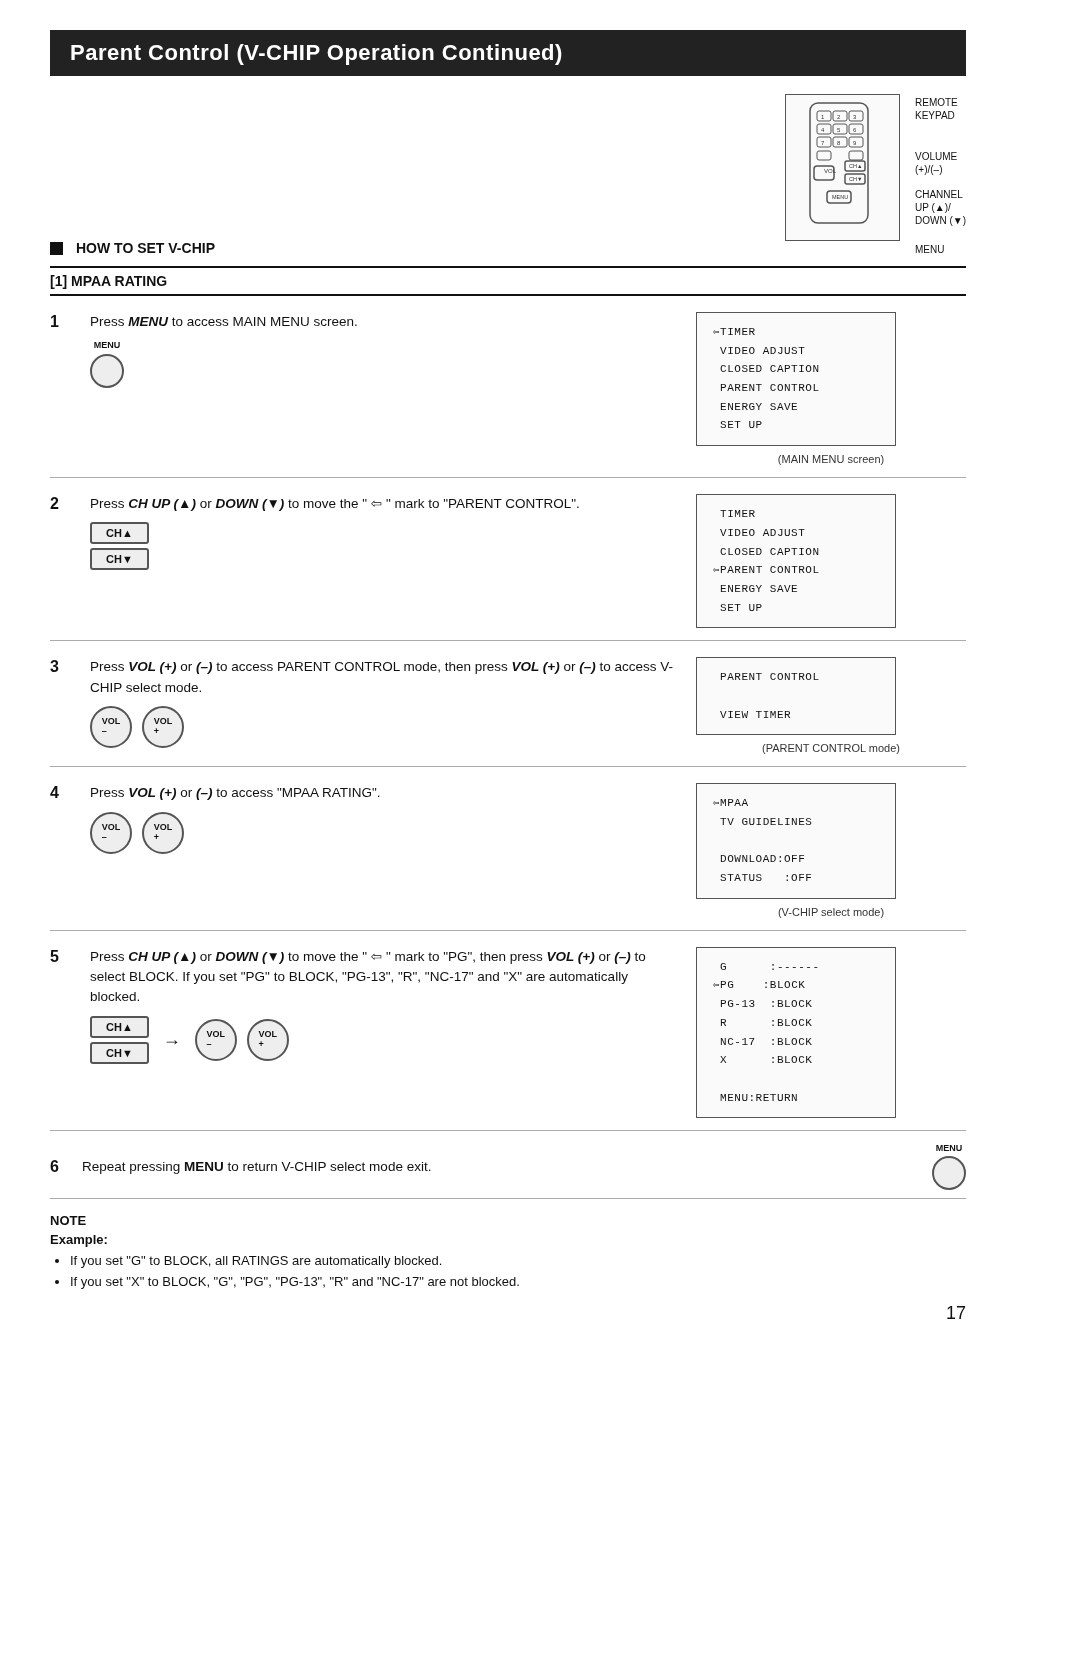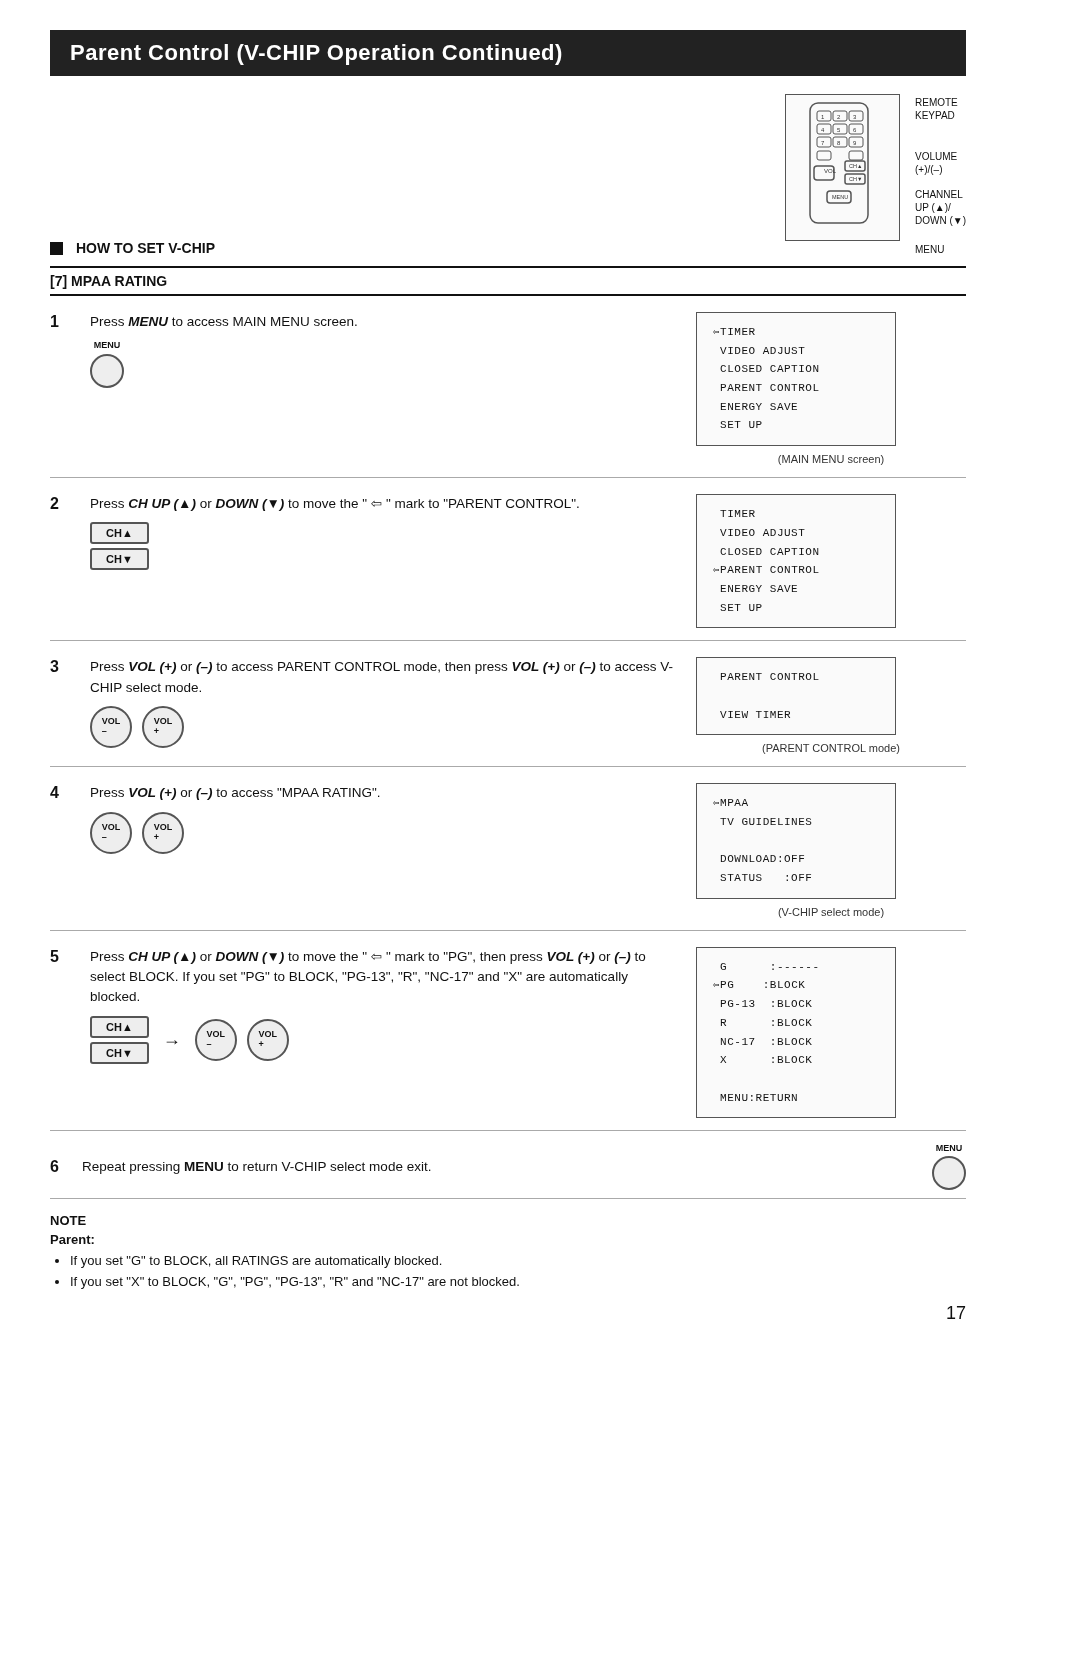--- a/index.html
+++ b/index.html
@@ -279,21 +279,21 @@
       </div>
       <div class="remote-labels">
         <div>REMOTE<br>KEYPAD</div>
         <div style="margin-top:22px;">VOLUME<br>(+)/(–)</div>
         <div style="margin-top:6px;">CHANNEL<br>UP (▲)/<br>DOWN (▼)</div>
         <div style="margin-top:10px;">MENU</div>
       </div>
     </div>
   </div>
 
-  <div class="section-subheader">[7] MPAA RATING</div>
+  <div class="section-subheader">[1] MPAA RATING</div>
 
   <div class="step">
     <div class="step-number">1</div>
     <div class="step-content">
       <div class="step-text">
         Press <b>MENU</b> to access MAIN MENU screen.
       </div>
       <div style="margin-top:8px; display:flex; align-items:center; gap:14px;">
         <div style="display:flex; flex-direction:column; align-items:center;">
           <span style="font-size:9px; font-weight:bold; margin-bottom:4px;">MENU</span>
@@ -425,21 +425,21 @@
       Repeat pressing <b>MENU</b> to return V-CHIP select mode exit.
     </div>
     <div style="display:flex; flex-direction:column; align-items:center; margin-left:8px;">
       <span style="font-size:9px; font-weight:bold; margin-bottom:3px;">MENU</span>
       <div class="menu-btn-small"></div>
     </div>
   </div>
 
   <div class="note-section">
     <div class="note-title">NOTE</div>
-    <div class="note-example">Parent:</div>
+    <div class="note-example">Example:</div>
     <ul class="note-bullets">
       <li>If you set "G" to BLOCK, all RATINGS are automatically blocked.</li>
       <li>If you set "X" to BLOCK, "G", "PG", "PG-13", "R" and "NC-17" are not blocked.</li>
     </ul>
   </div>
 
   <div class="page-number">17</div>
 
 </div>
 

